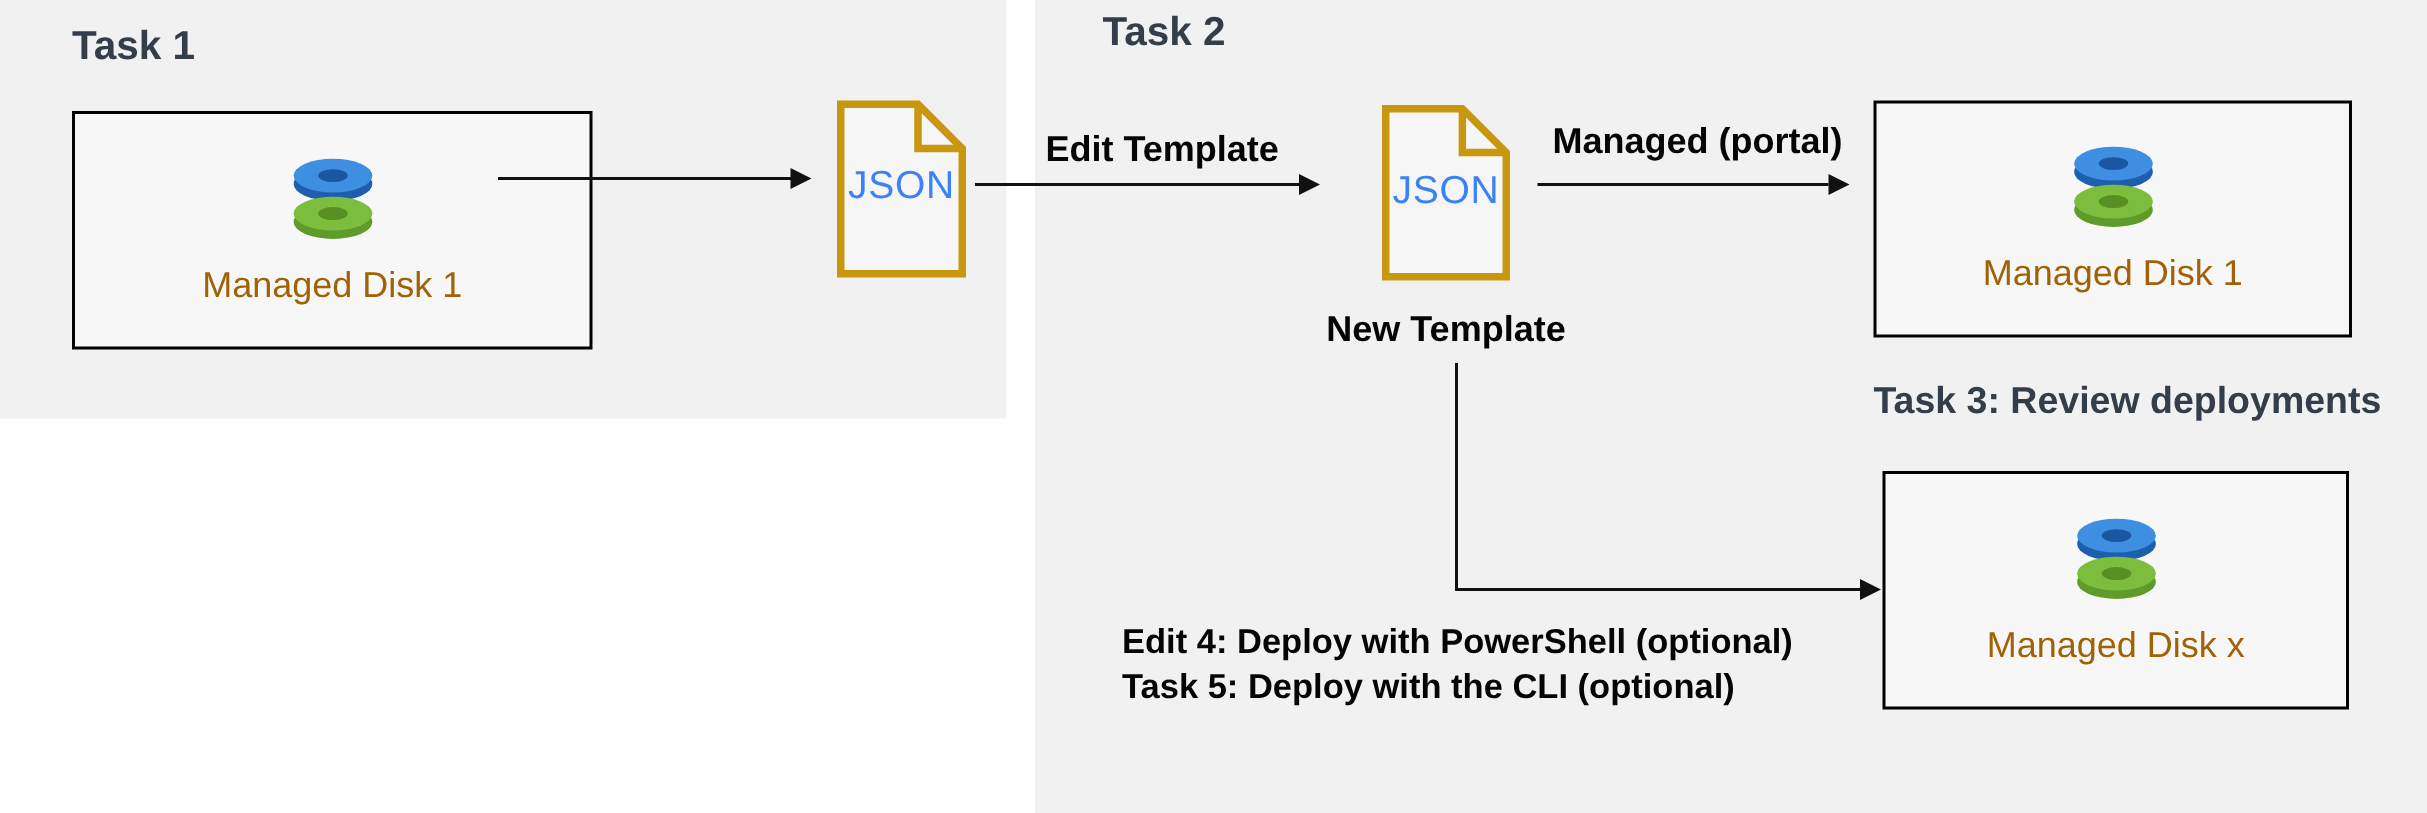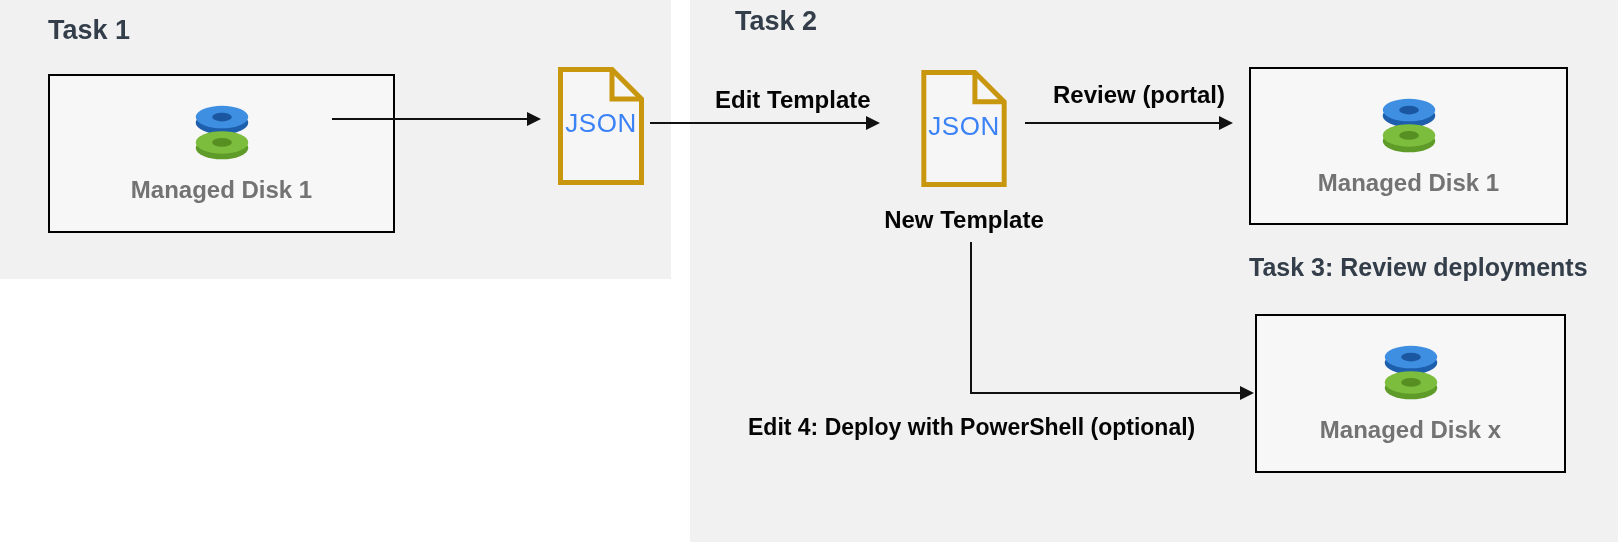--- a/index.html
+++ b/index.html
@@ -23,21 +23,21 @@
 
   .node-box {
     position: absolute;
     background: #f7f7f7;
     border: 2px solid #000000;
     display: flex; flex-direction: column;
     align-items: center; justify-content: center;
     gap: 9px;
   }
   .node-box .box-label {
-    font-size: 24px; font-weight: 700; color: #737373;
+    font-size: 24px; font-weight: 400; color: #a16207;
     white-space: nowrap;
   }
 
   .arrow-line { position: absolute; background: #111111; }
   .arrow-head {
     position: absolute; width: 0; height: 0;
     border-top: 7px solid transparent;
     border-bottom: 7px solid transparent;
     border-left: 14px solid #111111;
   }
@@ -54,21 +54,20 @@
   .caption {
     position: absolute; text-align: center;
     font-size: 24px; font-weight: 700; color: #050505;
     white-space: nowrap;
   }
 
   .flow-label {
     position: absolute;
     font-size: 24px; font-weight: 700; color: #050505;
     white-space: nowrap;
-    margin-left: 18px;
   }
 
   .note {
     position: absolute;
     font-weight: 700; color: #050505;
     white-space: nowrap;
   }
   .note-task3 { font-size: 25px; color: #333e4a; text-align: right; }
   .note-task45 { font-size: 23px; line-height: 30px; }
 </style>
@@ -116,21 +115,21 @@
 
   <div class="file-icon" style="left:920px; top:69px; width:88px; height:119px;">
     <svg width="88" height="119" viewBox="0 0 88 120">
       <path d="M3.5 3.5 H55 L84.5 33 V116.5 H3.5 Z" fill="#f6f6f6" stroke="#c8970d" stroke-width="5" stroke-linejoin="miter"></path>
       <path d="M55 3.5 V33 H84.5" fill="none" stroke="#c8970d" stroke-width="5"></path>
     </svg>
     <div class="file-text">JSON</div>
   </div>
   <div class="caption" style="left:844px; top:206px; width:240px;">New Template</div>
 
-  <div class="flow-label" style="left:1035px; top:81px;">Review (portal)</div>
+  <div class="flow-label" style="left:1035px; top:81px;">Managed (portal)</div>
   <div class="arrow-line" style="left:1025px; top:122px; width:194px; height:2px;"></div>
   <div class="arrow-head" style="left:1219px; top:116px;"></div>
 
   <div class="node-box" style="left:1249px; top:67px; width:319px; height:158px;">
     <span>
       <svg width="60" height="60" viewBox="0 0 64 62">
         <ellipse cx="32" cy="20" rx="28" ry="12" fill="#1e5fad"></ellipse>
         <ellipse cx="32" cy="14" rx="28" ry="12" fill="#3e8fe2"></ellipse>
         <ellipse cx="32" cy="14" rx="10.5" ry="4.6" fill="#1a57a0"></ellipse>
         <ellipse cx="32" cy="47" rx="28" ry="12" fill="#5e9b28"></ellipse>
@@ -156,15 +155,16 @@
         <ellipse cx="32" cy="47" rx="28" ry="12" fill="#5e9b28"></ellipse>
         <ellipse cx="32" cy="41" rx="28" ry="12" fill="#7cbd3d"></ellipse>
         <ellipse cx="32" cy="41" rx="10.5" ry="4.6" fill="#578f22"></ellipse>
       </svg>
     </span>
     <span class="box-label">Managed Disk x</span>
   </div>
 
   <div class="note note-task45" style="left:748px; top:412px;">
     <div>Edit 4: Deploy with PowerShell (optional)</div>
+    <div>Task 5: Deploy with the CLI (optional)</div>
   </div>
 
 </div>
 
 </body></html>

